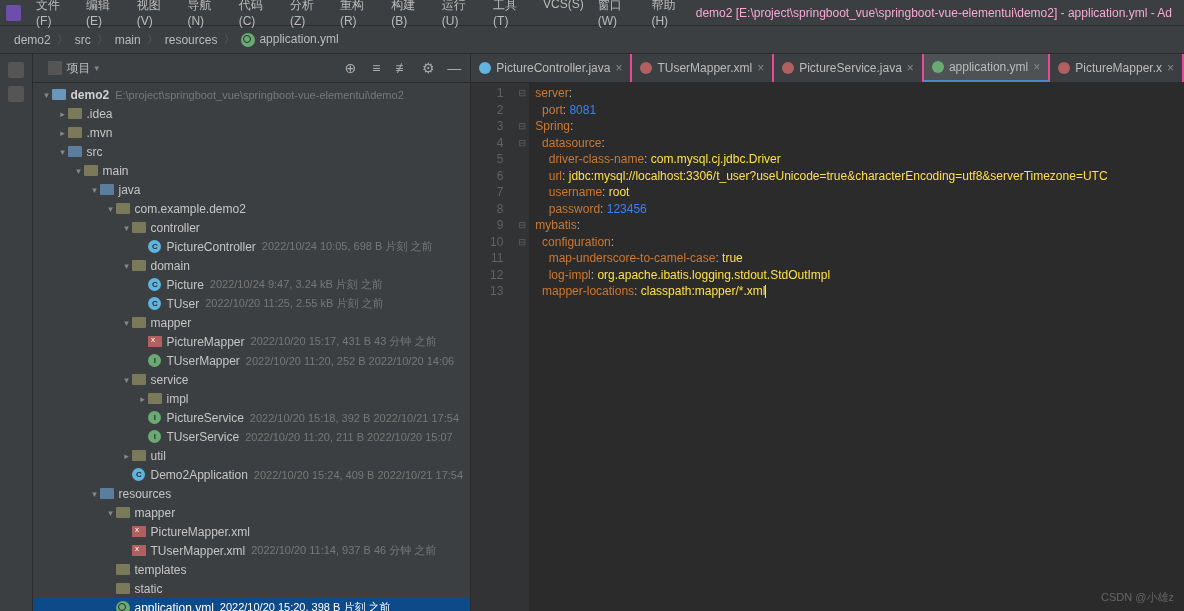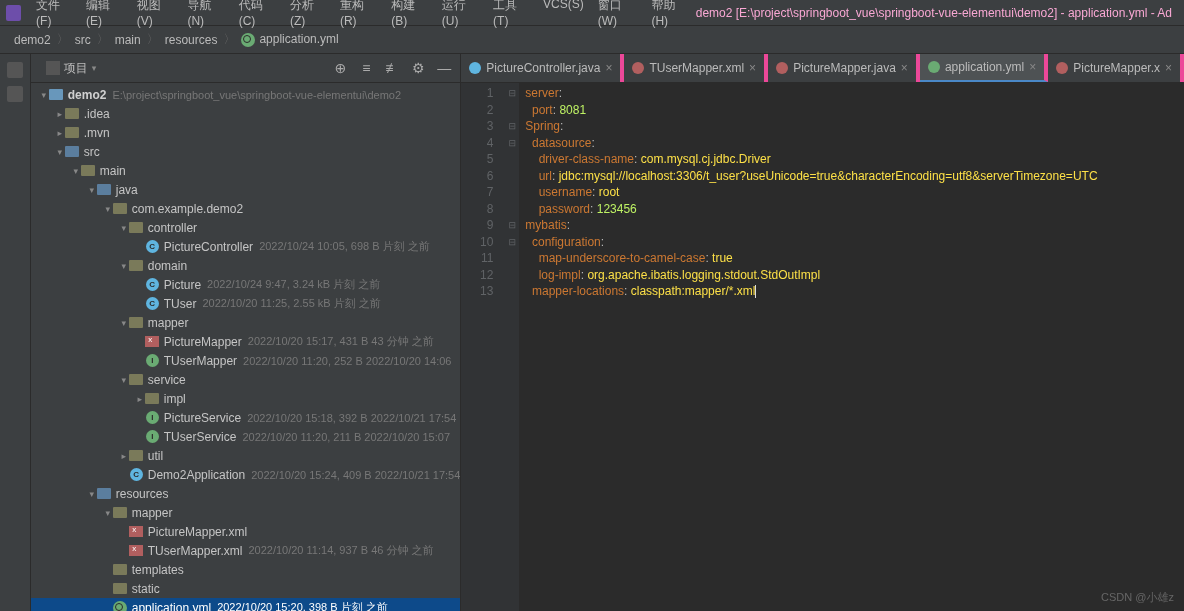--- a/index.html
+++ b/index.html
@@ -34,34 +34,34 @@
 .circle.i { background:#6aab73; }
 .xml-ic { width:14px; height:11px; background:#b15f5f; position:relative; }
 .xml-ic::after { content:"x"; color:#fff; font-size:8px; position:absolute; top:-1px; left:3px; }
 .node .name { color:#c5c5c5; }
 .node .name.bold { font-weight:bold; color:#d0d0d0; }
 .node .meta { color:#777; margin-left:6px; font-size:11px; }
 .node.selected { background:#0d4a8a; }
 .node.selected .name,.node.selected .meta { color:#fff; }
 .editor { flex:1; display:flex; flex-direction:column; background:#2b2b2b; }
 .tabs { height:29px; background:#3c3f41; display:flex; align-items:stretch; border-bottom:1px solid #2b2b2b; overflow:hidden; }
-.tab { display:flex; align-items:center; padding:0 8px; gap:5px; border-right:4px solid #ec4899; cursor:pointer; color:#bbb; white-space:nowrap; }
+.tab { display:flex; align-items:center; padding:0 8px; gap:5px; border-right:2px solid #ec4899; cursor:pointer; color:#bbb; white-space:nowrap; }
 .tab.active { background:#4e5254; border-bottom:2px solid #4a88c7; }
 .tab .close { color:#888; font-size:12px; cursor:pointer; }
 .tab .tic { width:12px; height:12px; border-radius:50%; }
 .code { flex:1; display:flex; font-family:Consolas,monospace; font-size:12px; line-height:16.5px; overflow:auto; }
 .gutter { width:44px; text-align:right; padding:2px 12px 0 0; color:#606366; background:#313335; user-select:none; }
 .gutter div { height:16.5px; }
 .foldg { width:14px; background:#313335; padding-top:2px; }
 .foldg div { height:16.5px; color:#606366; font-size:9px; text-align:center; }
 .codebody { flex:1; padding:2px 0 0 6px; white-space:pre; }
 .codebody .line { height:16.5px; }
 .k { color:#cc7832; }
 .v { color:#fde047; }
-.n { color:#bef264; }
+.n { color:#3b82f6; }
 .cursor { display:inline-block; width:1px; height:13px; background:#ddd; vertical-align:middle; }
 .watermark { position:fixed; right:10px; bottom:6px; color:#666; font-size:11px; }
 </style>
 </head>
 <body>
 
 <div class="menubar">
   <div class="logo"></div>
   <div id="menus" style="display: flex;">
       <span class="menu-item">文件(F)</span>
@@ -332,21 +332,21 @@
           <span>PictureController.java</span>
           <span class="close">×</span>
         </div>
         <div class="tab">
           <span class="tic" style="background:#b15f5f"></span>
           <span>TUserMapper.xml</span>
           <span class="close">×</span>
         </div>
         <div class="tab">
           <span class="tic" style="background:#b15f5f"></span>
-          <span>PictureMapper.java</span>
+          <span>PictureService.java</span>
           <span class="close">×</span>
         </div>
         <div class="tab active">
           <span class="tic" style="background:#6aab73"></span>
           <span>application.yml</span>
           <span class="close">×</span>
         </div>
         <div class="tab">
           <span class="tic" style="background:#b15f5f"></span>
           <span>PictureMapper.x</span>

